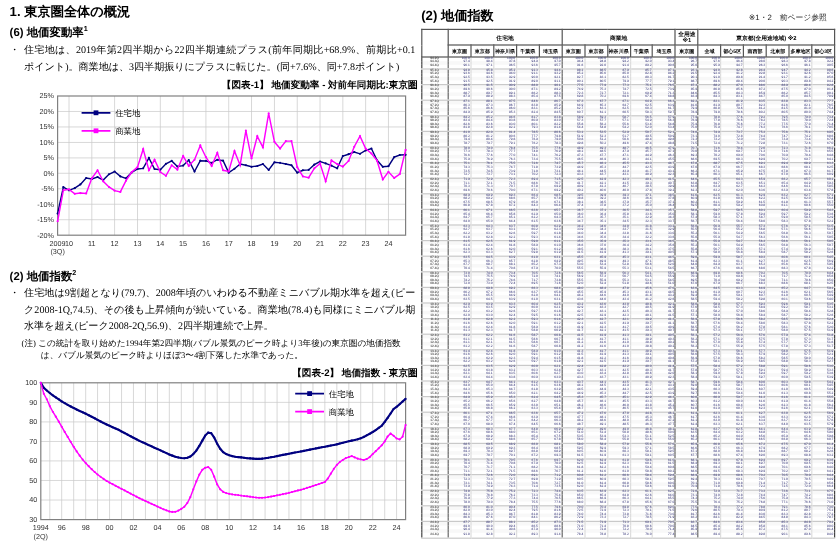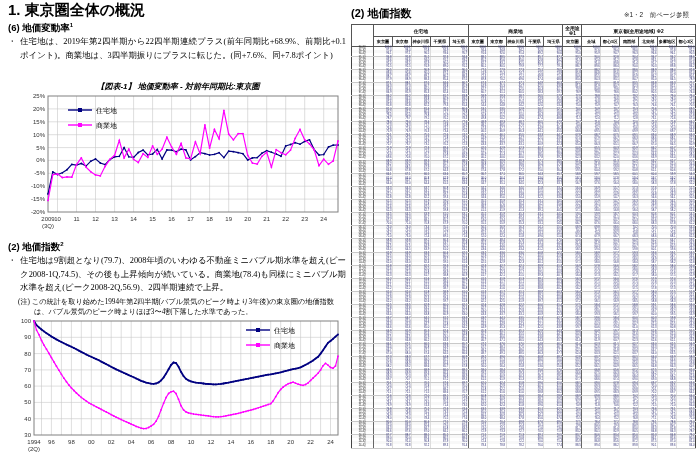--- a/index.html
+++ b/index.html
@@ -1,27 +1,27 @@
 <!DOCTYPE html>
 <html><head>
 <meta charset="utf-8">
 <style>
   html,body{margin:0;padding:0;}
   body{width:700px;height:467px;background:#fff;position:relative;overflow:hidden;
        font-family:"Liberation Sans","DejaVu Sans",sans-serif;color:#000;}
   .left-col{position:absolute;left:8px;top:3px;width:340px;}
-  .doc-title{font-size:15px;font-weight:bold;line-height:14px;}
+  .doc-title{font-size:11px;font-weight:bold;line-height:14px;}
   .sec-h{font-size:9.5px;font-weight:bold;line-height:13px;margin-top:2px;}
   .sec-h sup{font-size:6px;}
   .bullet{display:flex;font-family:"Liberation Serif","DejaVu Serif",serif;
           font-size:8.4px;line-height:13.5px;width:338px;text-align:justify;margin-top:1px;}
   .bullet .bm{width:12px;flex:none;}
   .note{font-family:"Liberation Serif","DejaVu Serif",serif;font-size:7.2px;line-height:10.5px;
         padding-left:26px;text-indent:-16px;width:312px;margin-top:2px;}
-  .fig-title{text-align:center;font-size:8px;font-weight:bold;line-height:11px;margin-top:19px;font-style:italic;}
+  .fig-title{text-align:right;font-size:8px;font-weight:bold;line-height:11px;margin-top:3px;}
   .chart{width:334px;height:144px;}
   #chart2{height:138px;}
   .right-col{position:absolute;left:351px;top:6px;width:346px;}
   .right-head{display:flex;justify-content:space-between;align-items:baseline;}
   .rh-title{font-size:11px;font-weight:bold;}
   .rh-note{font-size:6.5px;color:#222;padding-right:8px;}
   #idx-table{width:345px;height:425px;table-layout:fixed;border-collapse:collapse;
              margin-top:3px;border:1px solid #444;}
   #idx-table th{border:1px solid #555;padding:0;font-weight:bold;background:#fff;}
   #idx-table th.grp{font-size:4.8px;height:9px;}
@@ -229,20 +229,21 @@
         <line x1="60" y1="33" x2="84" y2="33" stroke="#FF00FF" stroke-width="1.4"></line>
         <rect x="70" y="31" width="4" height="4" fill="#FF00FF"></rect>
         <text x="88" y="35.5" font-size="7" fill="#000">商業地</text>
       </svg></div>
   <div class="sec-h"><span>(2) 地価指数</span><sup>2</sup></div>
   <div class="bullet">
     <span class="bm">・</span>
     <span>住宅地は9割超となり(79.7)、2008年頃のいわゆる不動産ミニバブル期水準を超え(ピーク2008-1Q,74.5)、その後も上昇傾向が続いている。商業地(78.4)も同様にミニバブル期水準を超え(ピーク2008-2Q,56.9)、2四半期連続で上昇。</span>
   </div>
   <div class="note">(注) この統計を取り始めた1994年第2四半期(バブル景気のピーク時より3年後)の東京圏の地価指数は、バブル景気のピーク時よりほぼ3〜4割下落した水準であった。</div>
+  <div class="fig-title">【図表-2】 地価指数 - 東京圏</div>
   <div id="chart2" class="chart"><svg width="334" height="138" viewBox="0 0 334 138" xmlns="http://www.w3.org/2000/svg">
         <text x="23" y="119" text-anchor="end" font-size="6" fill="#333">30</text>
         <line x1="26" y1="100.7" x2="330" y2="100.7" stroke="#c8c8c8" stroke-width="0.6"></line>
         <text x="23" y="102.7" text-anchor="end" font-size="6" fill="#333">40</text>
         <line x1="26" y1="84.4" x2="330" y2="84.4" stroke="#c8c8c8" stroke-width="0.6"></line>
         <text x="23" y="86.4" text-anchor="end" font-size="6" fill="#333">50</text>
         <line x1="26" y1="68.1" x2="330" y2="68.1" stroke="#c8c8c8" stroke-width="0.6"></line>
         <text x="23" y="70.1" text-anchor="end" font-size="6" fill="#333">60</text>
         <line x1="26" y1="51.9" x2="330" y2="51.9" stroke="#c8c8c8" stroke-width="0.6"></line>
         <text x="23" y="53.9" text-anchor="end" font-size="6" fill="#333">70</text>

